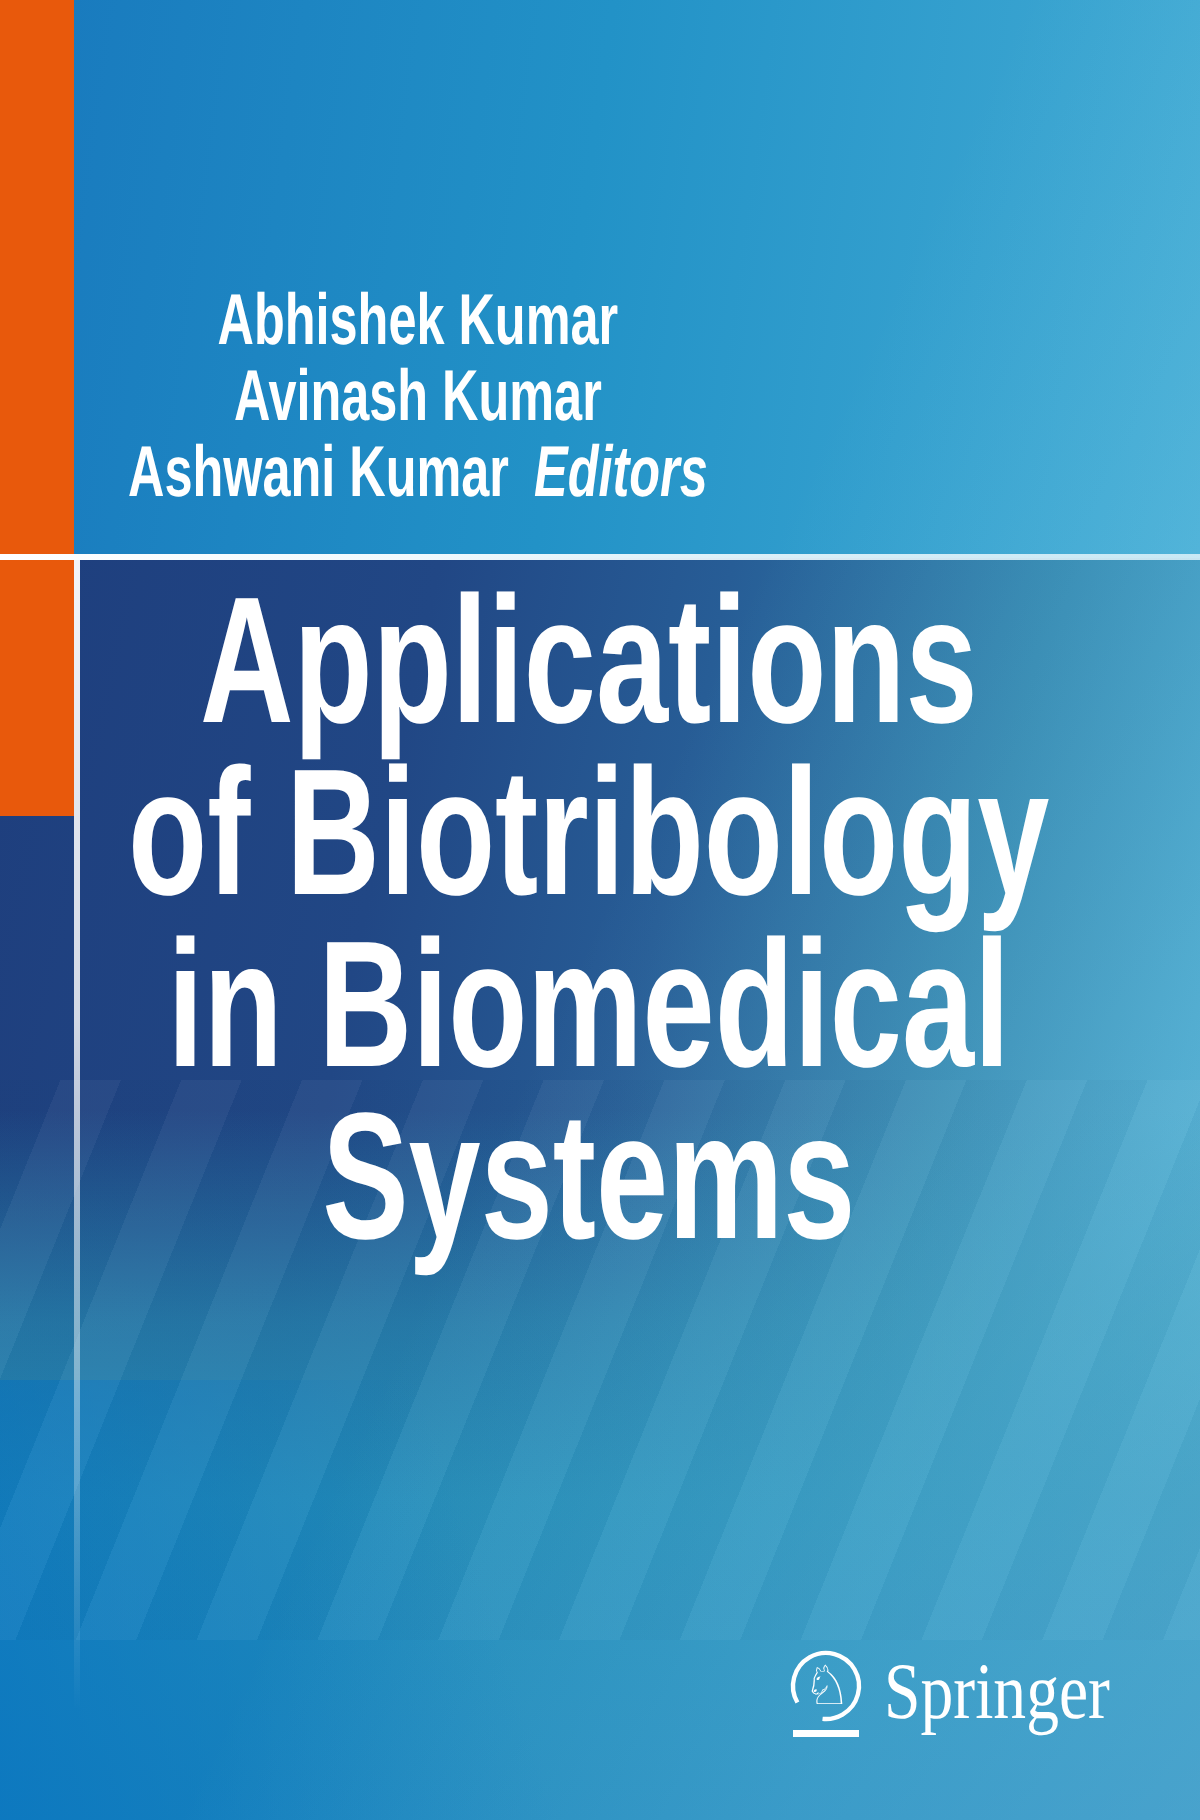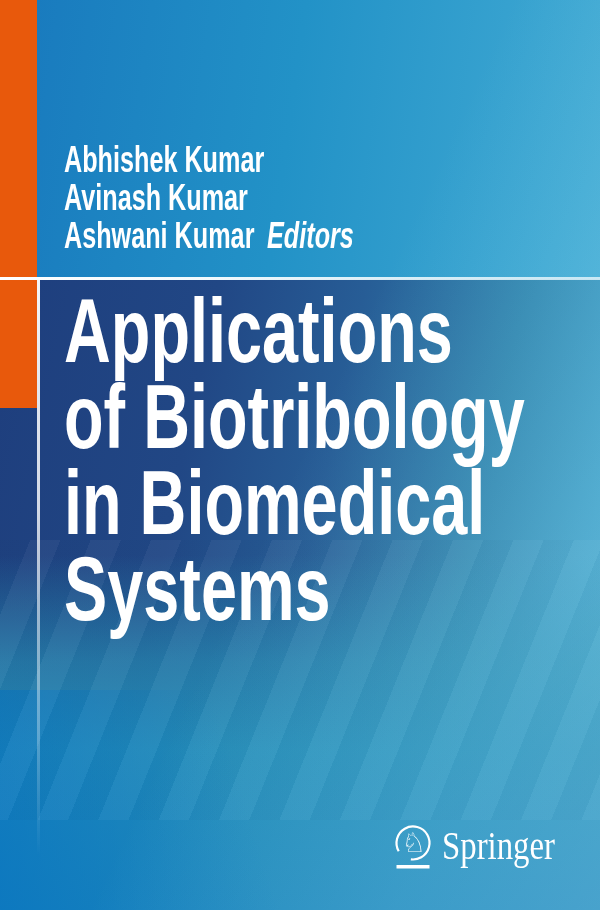--- a/index.html
+++ b/index.html
@@ -2,20 +2,21 @@
 <html><head>
 <meta charset="utf-8">
 <style>
   html, body { margin: 0; padding: 0; background: #222; }
   .cover {
     position: relative;
     width: 600px;
     height: 910px;
     overflow: hidden;
     font-family: "Liberation Sans", sans-serif;
+    text-align: center;
     -webkit-user-select: none;
   }
 
   
   .band-top {
     position: absolute; left: 0; top: 0; width: 600px; height: 279px;
     background: linear-gradient(98deg, #1878bd 0%, #2292c7 48%, #43abd4 100%);
   }
   .band-title {
     position: absolute; left: 0; top: 279px; width: 600px; height: 631px;

